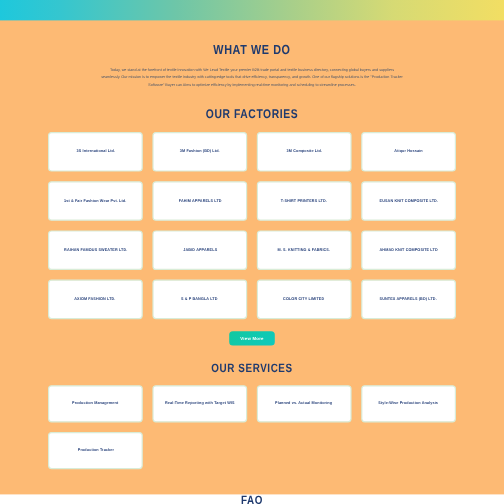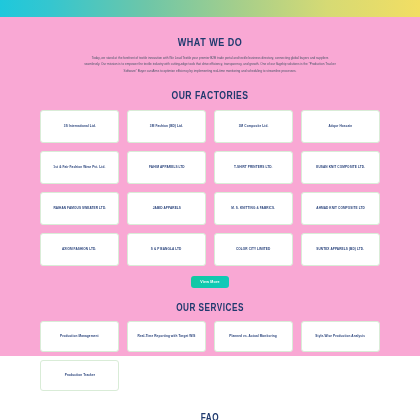--- a/index.html
+++ b/index.html
@@ -11,22 +11,22 @@
   }
 
   body {
     font-family: "Liberation Sans", sans-serif;
     background: #ffffff;
   }
 
   .page {
     position: relative;
     width: 420px;
-    height: 356px;
-    background: #f9a8d4;
+    height: 412px;
+    background: #fdba74;
   }
 
   
   .gradient-bar {
     width: 100%;
     height: 17px;
     background: linear-gradient(90deg, #1ec8dc 0%, #35c6cf 12%, #6ec6a8 35%, #a8cf8a 58%, #d6da74 78%, #f2de63 100%);
   }
 
   

